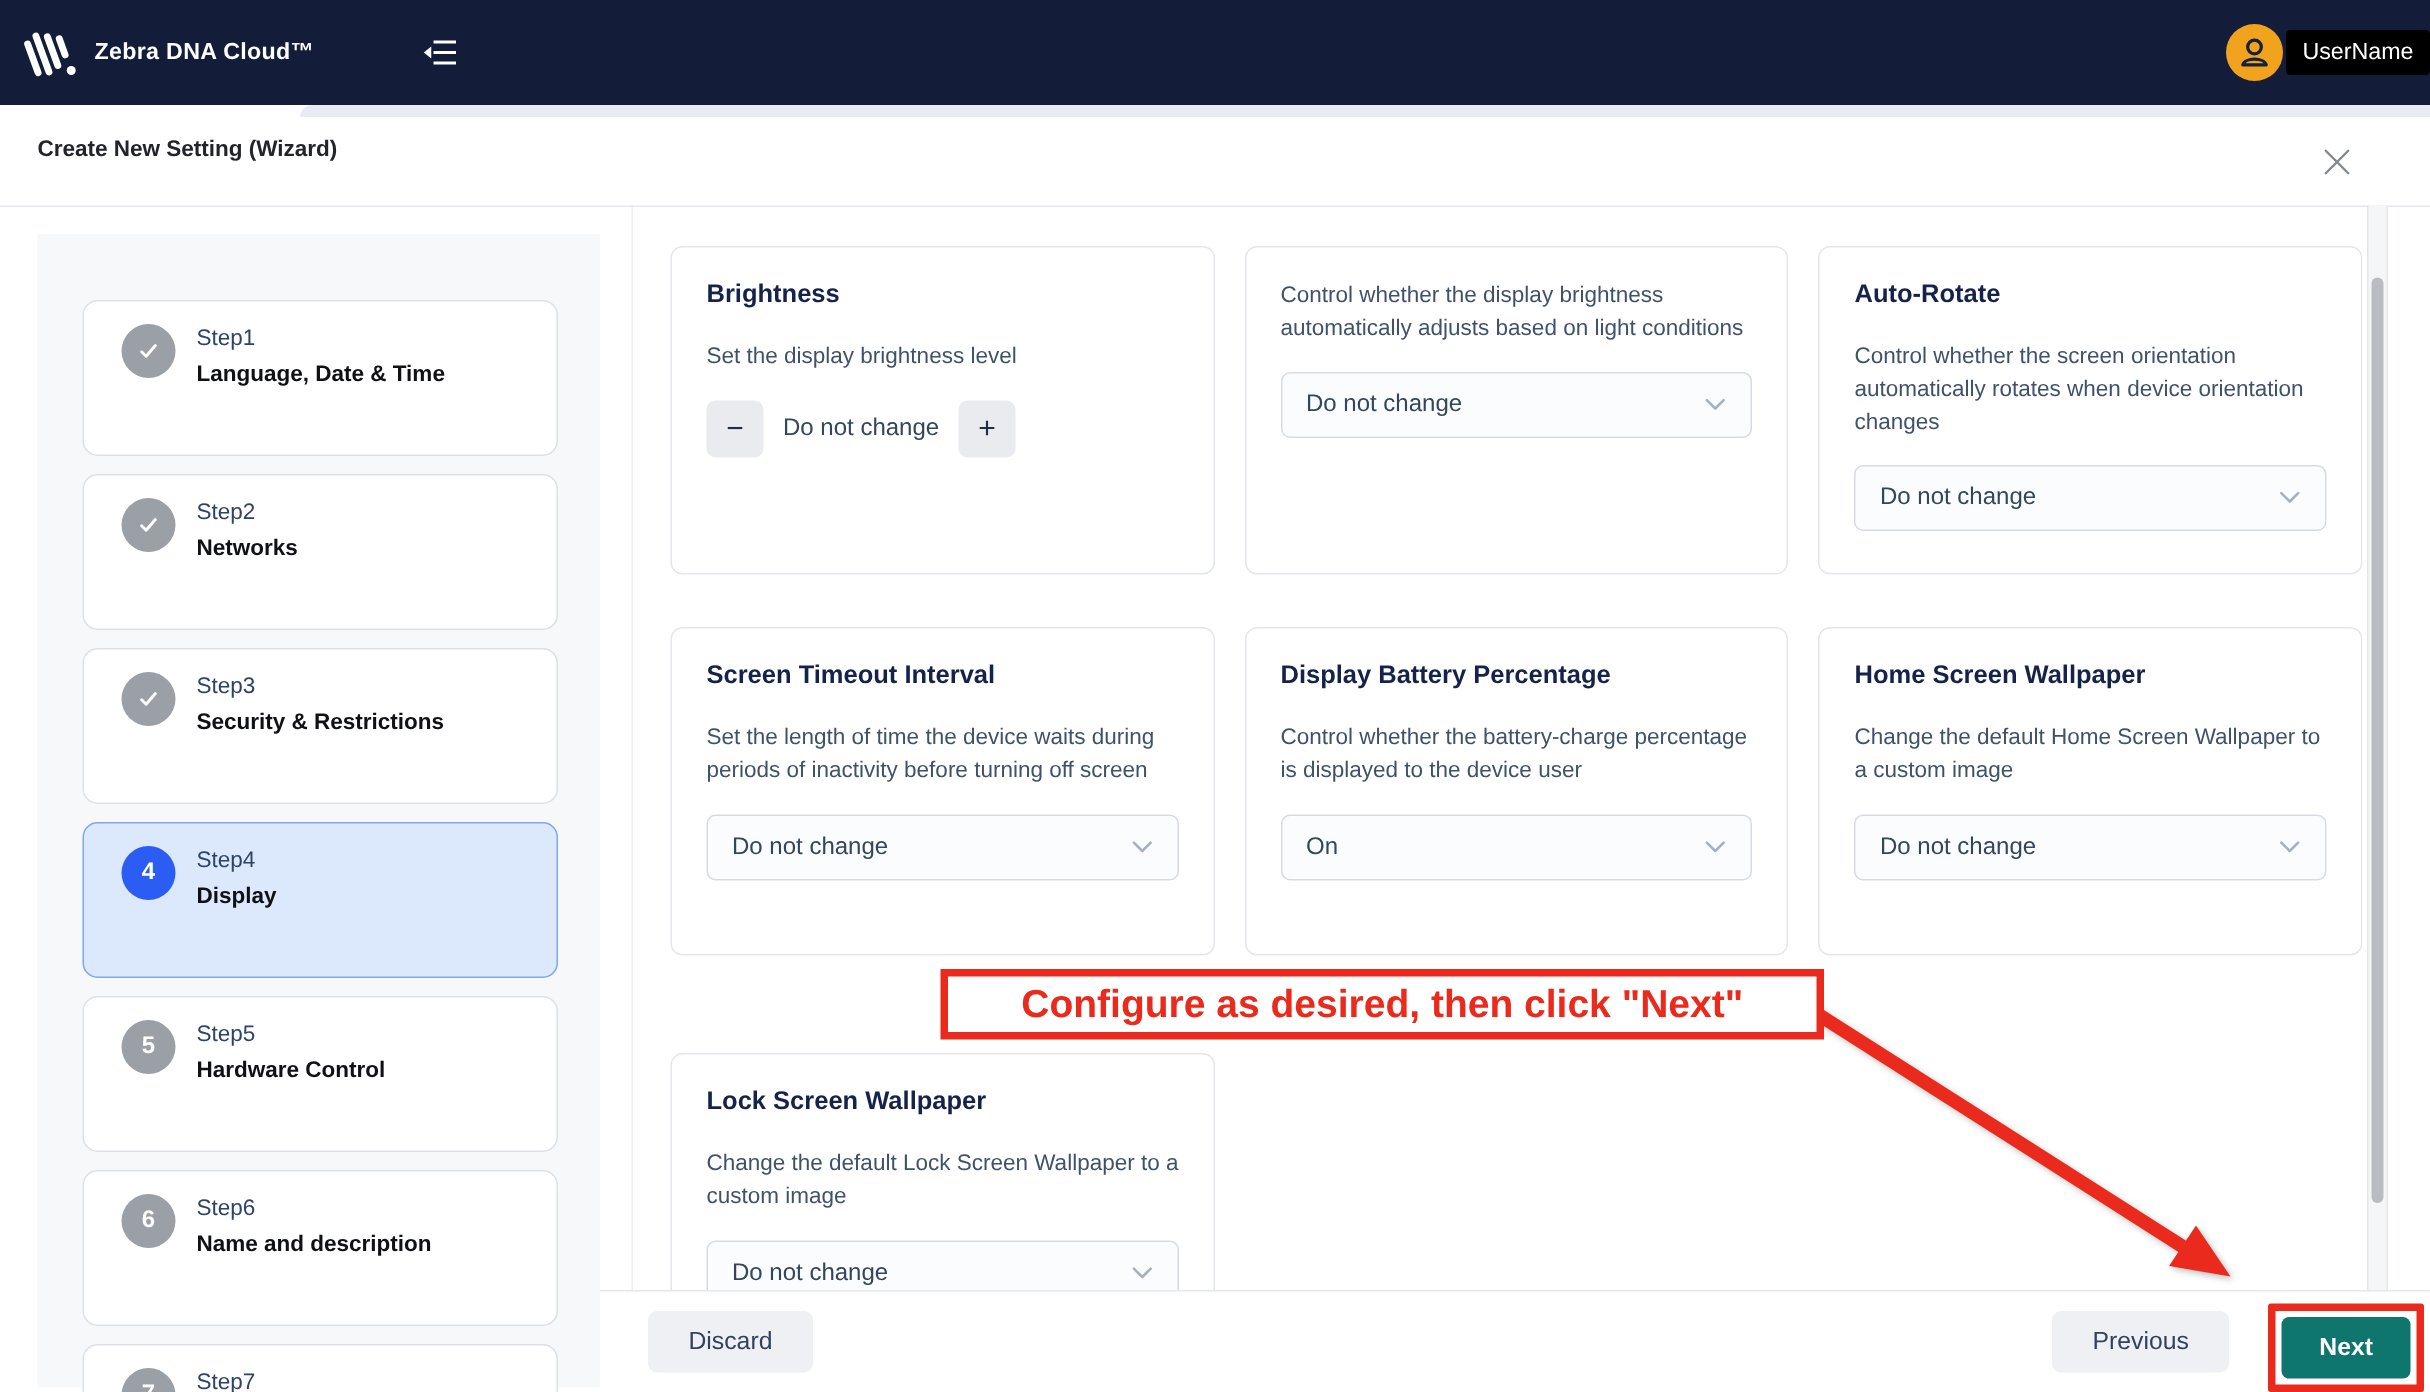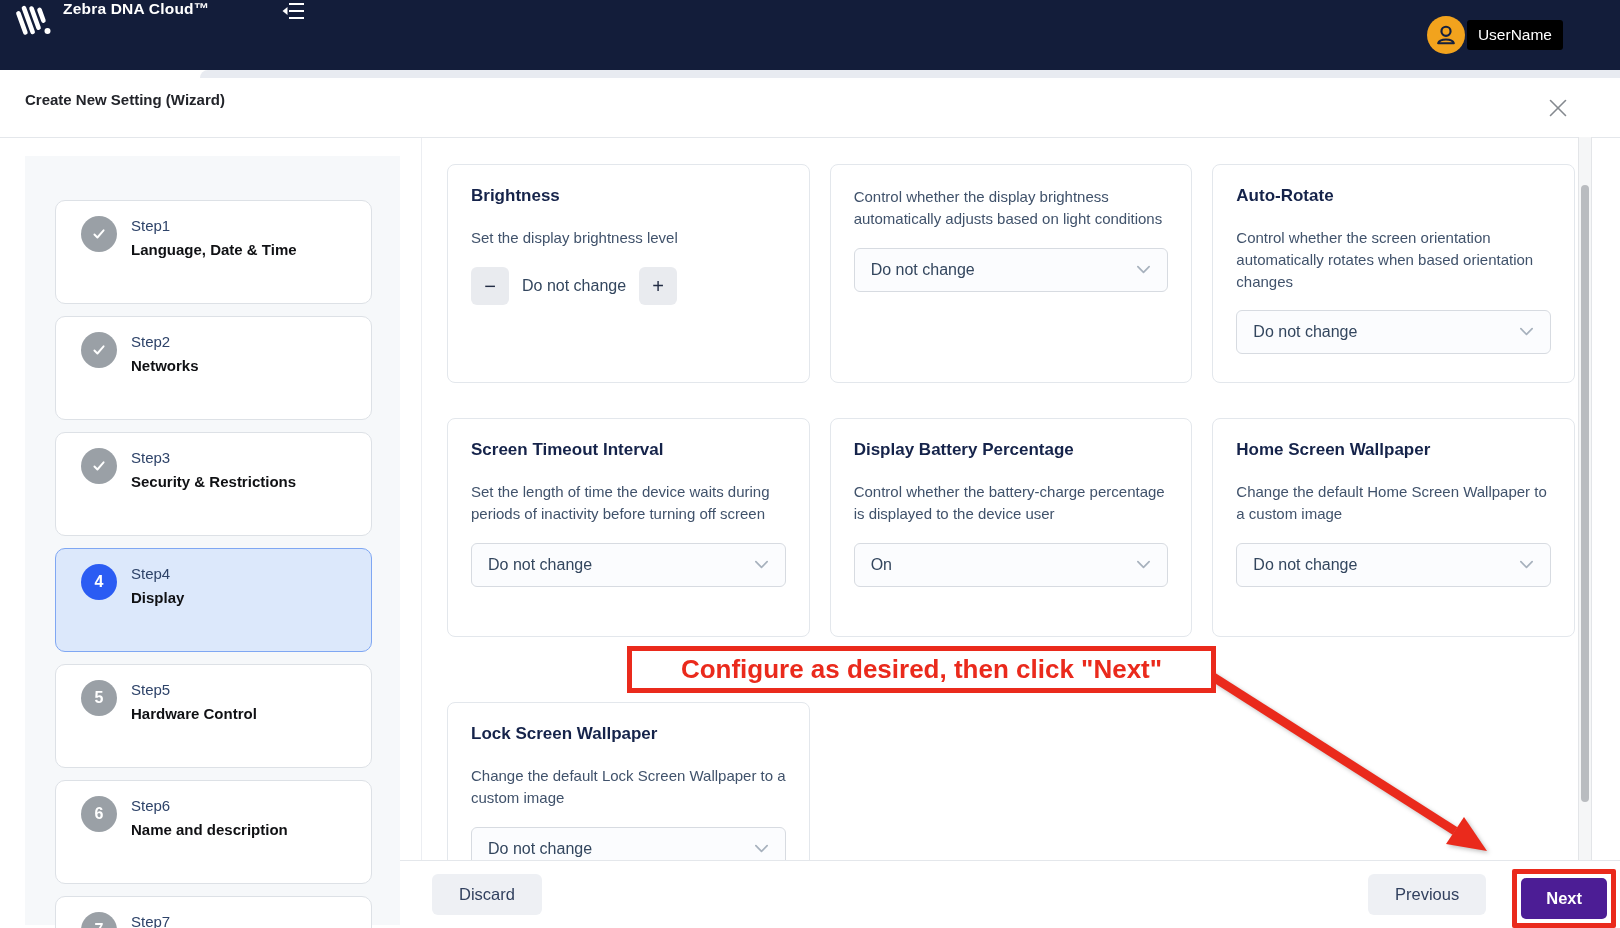--- a/index.html
+++ b/index.html
@@ -1,26 +1,26 @@
 <!DOCTYPE html>
 <html><head>
 <meta charset="utf-8">
 <style>
   html,body{margin:0;padding:0;background:#fff;}
   .stage{position:relative;width:1620px;height:928px;background:#fff;overflow:hidden;
          font-family:"Liberation Sans","DejaVu Sans",sans-serif;}
 
   
   .appbar{position:absolute;left:0;top:0;right:0;height:70px;background:#131d3a;
-          display:flex;z-index:5;}
+          display:flex;align-items:center;z-index:5;}
   .zebra-logo{margin-left:14px;width:40px;height:38px;flex:0 0 auto;}
   .app-title{color:#fff;font-size:15.5px;font-weight:bold;margin-left:9px;letter-spacing:.2px;}
   .menu-icon{margin-left:72px;width:24px;height:22px;cursor:pointer;}
   .appbar-spacer{flex:1;}
-  .user-group{display:flex;align-items:center;margin-right:57px;}
+  .user-group{display:flex;align-items:center;}
   .avatar{width:38px;height:38px;border-radius:50%;background:#f2a31d;display:flex;
           align-items:center;justify-content:center;flex:0 0 auto;}
   .user-label{background:#000;color:#fff;font-size:15.5px;padding:6px 11px;border-radius:3px;margin-left:2px;}
 
   
   .strip{position:absolute;left:0;top:70px;right:0;height:8px;background:#fff;}
   .strip-tab{position:absolute;left:200px;right:0;top:0;bottom:0;background:#e8ebf1;border-top-left-radius:9px;}
 
   
   .modalbar{position:absolute;left:0;top:78px;right:0;height:59px;background:#fff;
@@ -65,21 +65,21 @@
 
   
   .footer{position:absolute;left:400px;right:0;top:860px;bottom:0;background:#fff;
           border-top:1px solid #e4e7eb;display:flex;align-items:center;z-index:10;}
   .btn{border:none;border-radius:6px;font-family:inherit;cursor:pointer;}
   .btn.ghost{background:#eef0f4;color:#32415f;font-size:16.5px;font-weight:500;padding:11px 27px;}
   .discard{margin-left:32px;}
   .footer-spacer{flex:1;}
   .previous{margin-right:26px;}
   .next-ring{border:5px solid #ea2a1c;border-radius:2px;padding:4px;margin-right:4px;margin-top:8px;}
-  .btn.primary{background:#4c1d95;color:#fff;font-size:16.5px;font-weight:bold;padding:11px 25px;border-radius:5px;}
+  .btn.primary{background:#0f766e;color:#fff;font-size:16.5px;font-weight:bold;padding:11px 25px;border-radius:5px;}
 
   
   .scroll-track{position:absolute;right:28px;top:137px;width:14px;height:723px;background:#f5f6f7;
                 border-left:1px solid #e3e5e8;border-right:1px solid #e3e5e8;box-sizing:border-box;z-index:6;}
   .scroll-thumb{position:absolute;left:2px;right:2px;top:48px;height:617px;background:#b9bcc0;border-radius:6px;cursor:pointer;}
 
   
   .annotation{position:absolute;left:627px;top:646px;width:589px;height:47px;background:#fff;
               border:5px solid #ea2a1c;box-sizing:border-box;z-index:30;display:flex;
               align-items:center;justify-content:center;font-size:26px;font-weight:bold;
@@ -219,21 +219,21 @@
             <p>Control whether the display brightness automatically adjusts based on light conditions</p>
             <div class="dropdown">
               <span class="val">Do not change</span>
               <svg viewBox="0 0 16 10">
                 <path d="M2 1.5l6 6 6-6" fill="none" stroke="#a7b1bd" stroke-width="1.8" stroke-linecap="round" stroke-linejoin="round"></path>
               </svg>
             </div>
           </div>
           <div class="card">
             <h3>Auto-Rotate</h3>
-            <p>Control whether the screen orientation automatically rotates when based orientation changes</p>
+            <p>Control whether the screen orientation automatically rotates when device orientation changes</p>
             <div class="dropdown">
               <span class="val">Do not change</span>
               <svg viewBox="0 0 16 10">
                 <path d="M2 1.5l6 6 6-6" fill="none" stroke="#a7b1bd" stroke-width="1.8" stroke-linecap="round" stroke-linejoin="round"></path>
               </svg>
             </div>
           </div>
           <div class="card">
             <h3>Screen Timeout Interval</h3>
             <p>Set the length of time the device waits during periods of inactivity before turning off screen</p>

